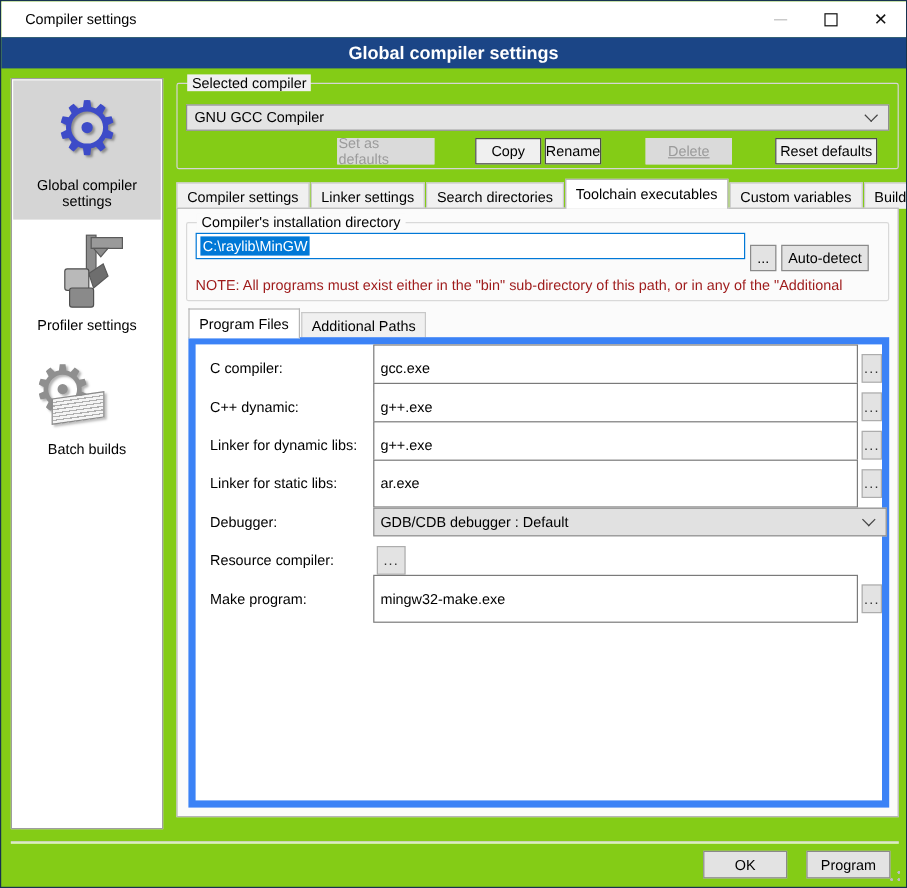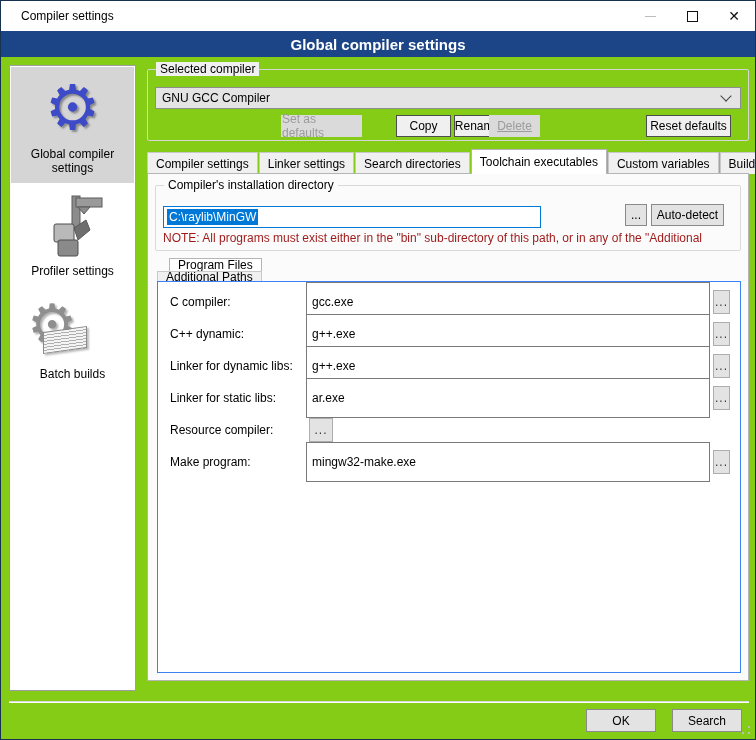--- a/index.html
+++ b/index.html
@@ -65,23 +65,23 @@
 
   .tabpanel { position:absolute; left:146px; top:172px; width:602px; height:508px;
               background:#FBFBFB; border:1px solid #B5B5B5; }
 
   
   .textbox { position:absolute; background:#fff; border:1px solid #0078D7; height:22px;
              display:flex; align-items:center; padding-left:3px; }
   .sel { background:#0078D7; color:#fff; padding:1px 2px; }
   .note { position:absolute; color:#9E1A1A; white-space:nowrap; overflow:hidden; }
 
-  .subtabstrip { position:absolute; left:156px; top:257px; display:flex; align-items:flex-end; height:24px;flex-direction:column; }
+  .subtabstrip { position:absolute; left:156px; top:257px; display:flex; align-items:flex-end; height:24px; }
   .subpanel { position:absolute; left:156px; top:280px; width:584px; height:392px;
-              background:#FFFFFF; border:1px solid #3b82f6; }
+              background:#FFFFFF; border:6px solid #3b82f6; }
 
   
   .rows { position:absolute; left:12px; top:8px; width:560px; display:flex; flex-direction:column; gap:8px; }
   .frow { display:flex; align-items:center; height:24px; position:relative; }
   .frow .flabel { width:136px; flex:0 0 136px; }
   .finput { flex:0 0 404px; height:40px; border:1px solid #7A7A7A; background:#fff; padding-left:5px;
             font-family:"Liberation Sans",sans-serif; font-size:12px; }
   .fbrowse { width:24px; height:24px; margin-left:3px; background:#E3E3E3; border:1px solid #ADADAD;
              display:flex; align-items:center; justify-content:center; color:#333; letter-spacing:1px; }
   .fcombo { flex:0 0 428px; height:24px; background:#E1E1E1; border:1px solid #8E8E8E;
@@ -154,39 +154,39 @@
   <div class="groupbox" style="left:146px; top:68px; width:602px; height:72px;">
     <span class="legend">Selected compiler</span>
   </div>
   <div class="combo" style="left:154px; top:86px; width:586px; height:22px;">
     <span class="combo-text">GNU GCC Compiler</span>
     <span class="chev"></span>
   </div>
   <div class="btn disabled" style="left:280px; top:114px; width:81px;">Set as defaults</div>
   <div class="btn" style="left:395px; top:114px; width:55px;">Copy</div>
   <div class="btn" style="left:453px; top:114px; width:47px;">Rename</div>
-  <div class="btn disabled" style="left:488px; top:114px; width:51px;text-decoration:underline;">Delete</div>
+  <div class="btn disabled" style="left:537px; top:114px; width:72px;text-decoration:underline;">Delete</div>
   <div class="btn" style="left:645px; top:114px; width:85px;">Reset defaults</div>
 
   <div class="tabstrip">
     <span class="tab">Compiler settings</span>
     <span class="tab">Linker settings</span>
     <span class="tab">Search directories</span>
     <span class="tab active">Toolchain executables</span>
     <span class="tab">Custom variables</span>
     <span class="tab clipped">Build</span>
 
   </div>
 
   <div class="tabpanel"></div>
 
   <div class="groupbox" style="left:154px; top:184px; width:586px; height:66px; background:#FBFBFB; border-color:#D9D9D9;">
     <span class="legend on-white">Compiler's installation directory</span>
   </div>
-  <div class="textbox" style="left:162px; top:205px; width:378px;">
+  <div class="textbox" style="left:162px; top:193px; width:458px;">
     <span class="sel">C:\raylib\MinGW</span>
   </div>
   <div class="btn soft" style="left:624px; top:203px; width:22px;">...</div>
   <div class="btn soft" style="left:650px; top:203px; width:73px;">Auto-detect</div>
   <div class="note" style="left:162px; top:230px; width:580px;">NOTE: All programs must exist either in the "bin" sub-directory of this path, or in any of the "Additional</div>
 
   <div class="subtabstrip">
     <span class="tab active" style="background:#fff;">Program Files</span>
     <span class="tab">Additional Paths</span>
   </div>
@@ -210,33 +210,40 @@
         <input class="finput" value="g++.exe" style="">
         <span class="fbrowse">...</span>
       </div>
 
       <div class="frow">
         <span class="flabel">Linker for static libs:</span>
         <input class="finput" value="ar.exe" style="">
         <span class="fbrowse">...</span>
       </div>
 
+      <div class="frow">
+        <span class="flabel">Debugger:</span>
+        <span class="fcombo">
+          <span class="combo-text">GDB/CDB debugger : Default</span>
+          <span class="chev"></span>
+        </span>
+      </div>
 
       <div class="frow">
         <span class="flabel">Resource compiler:</span>
         <span class="fbrowse">...</span>
       </div>
 
       <div class="frow">
         <span class="flabel">Make program:</span>
         <input class="finput" value="mingw32-make.exe" style="">
         <span class="fbrowse">...</span>
       </div>
 
     </div>
   </div>
 
   <div class="divider"></div>
   <div class="btn soft" style="left:585px; top:708px; width:70px; height:23px;">OK</div>
-  <div class="btn soft" style="left:671px; top:708px; width:70px; height:23px;">Search</div>
+  <div class="btn soft" style="left:671px; top:708px; width:70px; height:23px;">Program</div>
   <div class="grip"></div>
 
 </div>
 
 </body></html>

